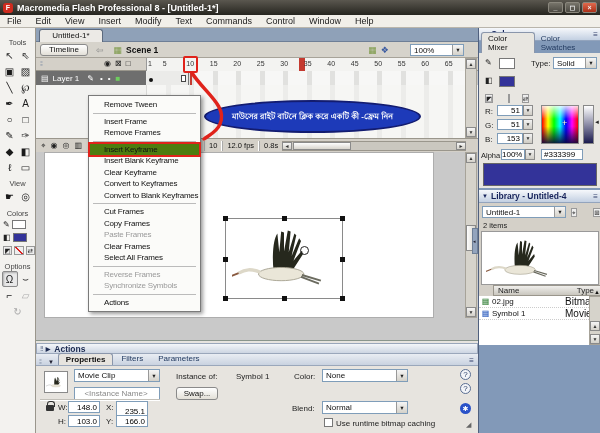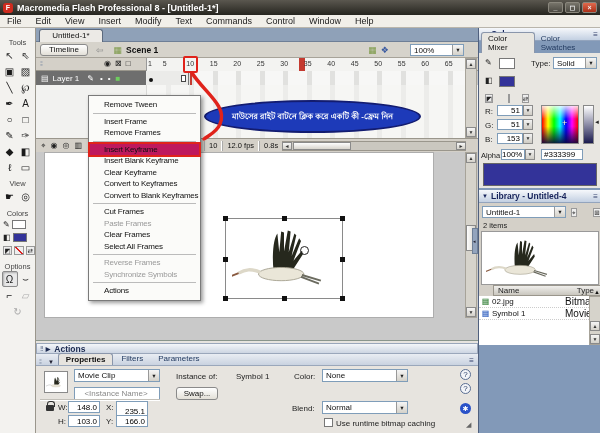--- a/index.html
+++ b/index.html
@@ -131,21 +131,21 @@
   .regcircle { left:264px; top:218px; width:9px; height:9px; border:1.5px solid #222; border-radius:50%; }
 
   
   .ctxmenu { left:52px; top:67px; width:113px; background:#fbfbf9; border:1px solid #7a7a7a;
     box-shadow:2px 2px 4px rgba(0,0,0,.4); padding:3px 1px; z-index:8; }
   .cm-item { height:11.5px; line-height:11.5px; padding-left:14px; font-size:8px; letter-spacing:-.2px;
     white-space:nowrap; color:#111; }
   .cm-item.disabled { color:#9a9a9a; }
   .cm-item.separator { height:5px; padding:0; position:relative; }
   .cm-item.separator::after { content:""; position:absolute; left:3px; right:3px; top:2px; border-top:1px solid #bbb; }
-  .cm-item.highlighted { background:#be185d; box-shadow:0 0 0 2px #e0231b; position:relative; z-index:2; }
+  .cm-item.highlighted { background:#4d7c0f; box-shadow:0 0 0 2px #e0231b; position:relative; z-index:2; }
 
   
   .callout { left:168px; top:72px; width:217px; height:33px; background:#1d3ab9; border:2px solid #131c70;
     border-radius:50%; display:flex; align-items:center; justify-content:center; color:#fff; font-weight:bold;
     font-size:8px; text-align:center; padding:0 8px; z-index:5; }
   .redbox-playhead { left:147px; top:28px; width:15px; height:17px; border:2px solid #e0231b; border-radius:2px; z-index:9; }
   .annosvg { left:0; top:0; width:442px; height:312px; z-index:9; pointer-events:none; }
 
   
   .propspanel { left:36px; top:340px; width:442px; height:93px; background:#e7e4df; border-top:1px solid #8a968c; }
@@ -371,20 +371,21 @@
       <div class="cm-item"><span>Insert Frame</span></div>
       <div class="cm-item"><span>Remove Frames</span></div>
       <div class="cm-item separator"><span></span></div>
       <div class="cm-item highlighted"><span>Insert Keyframe</span></div>
       <div class="cm-item"><span>Insert Blank Keyframe</span></div>
       <div class="cm-item"><span>Clear Keyframe</span></div>
       <div class="cm-item"><span>Convert to Keyframes</span></div>
       <div class="cm-item"><span>Convert to Blank Keyframes</span></div>
       <div class="cm-item separator"><span></span></div>
       <div class="cm-item"><span>Cut Frames</span></div>
+      <div class="cm-item"><span>Copy Frames</span></div>
       <div class="cm-item disabled"><span>Paste Frames</span></div>
       <div class="cm-item"><span>Clear Frames</span></div>
       <div class="cm-item"><span>Select All Frames</span></div>
       <div class="cm-item separator"><span></span></div>
       <div class="cm-item disabled"><span>Reverse Frames</span></div>
       <div class="cm-item disabled"><span>Synchronize Symbols</span></div>
       <div class="cm-item separator"><span></span></div>
       <div class="cm-item"><span>Actions</span></div>
     </div>
 

